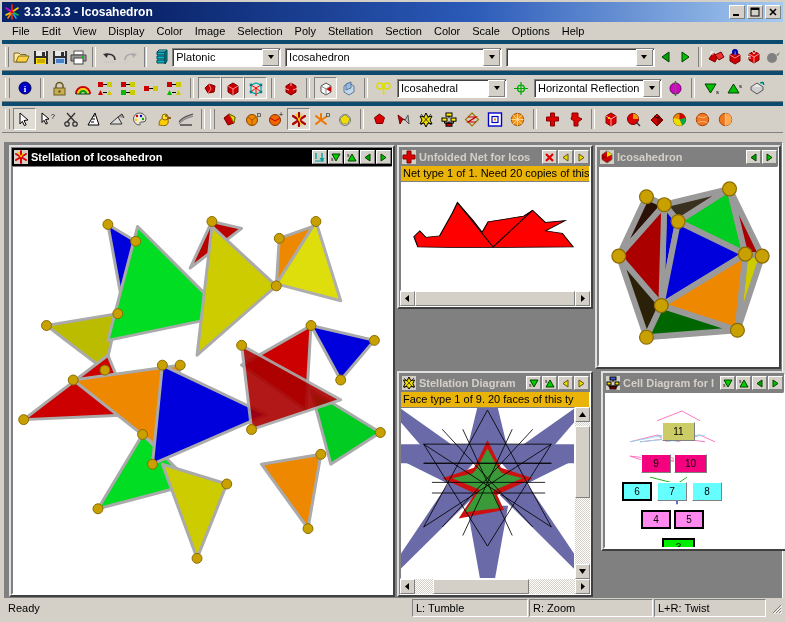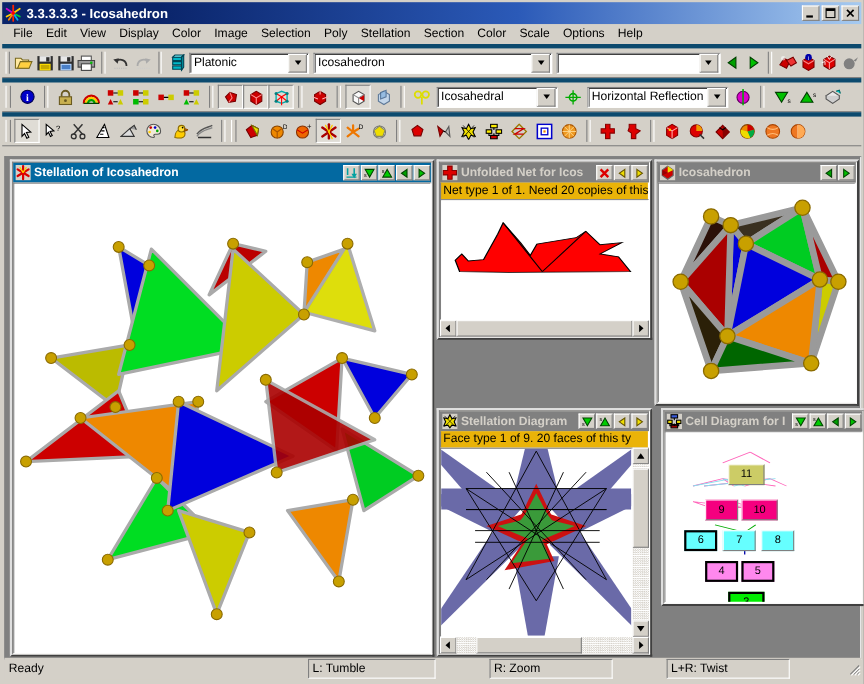--- a/index.html
+++ b/index.html
@@ -55,21 +55,21 @@
   .client{position:absolute;left:2px;top:140px;width:779px;height:458px;
     background:#808080;border:1px solid;border-color:#808080 #fff #fff #808080;
     box-sizing:border-box;}
 
   .panel{position:absolute;background:#d4d0c8;
     border:2px solid;border-color:#dfdfdf #404040 #404040 #dfdfdf;box-sizing:border-box;}
   .panel>.inner{position:absolute;inset:0;border:1px solid;
     border-color:#808080 #fff #fff #808080;box-sizing:border-box;
     display:flex;flex-direction:column;}
   .pt{height:18px;display:flex;align-items:center;flex:0 0 auto;padding:0 1px;}
-  .pt.active{background:#0369a1;color:#fff;}
+  .pt.active{background:#000000;color:#fff;}
   .pt.inactive{background:#808080;color:#d4d0c8;}
   .pt .picon{width:14px;height:14px;margin:0 3px 0 1px;flex:0 0 auto;}
   .pt .pname{flex:1 1 auto;font-weight:bold;font-size:11px;white-space:nowrap;overflow:hidden;}
   .pbtns{display:flex;gap:1px;flex:0 0 auto;}
   .pbtn{width:15px;height:14px;background:#d4d0c8;border:1px solid;
     border-color:#fff #808080 #808080 #fff;box-sizing:border-box;
     display:flex;align-items:center;justify-content:center;}
   .pbody{flex:1 1 auto;position:relative;background:#fff;
     border:1px solid;border-color:#808080 #fff #fff #808080;margin:0;box-sizing:border-box;overflow:hidden;}
   .infoline{height:15px;background:#eab308;font-size:11px;color:#000;
@@ -83,21 +83,21 @@
     background-image:
       repeating-conic-gradient(#d4d0c8 0 25%, #ffffff 0 50%);
     background-size:2px 2px;}
   .sbthumb{background:#d4d0c8;border:1px solid;border-color:#fff #808080 #808080 #fff;box-sizing:border-box;}
   .sbbtn{width:15px;height:15px;background:#d4d0c8;border:1px solid;
     border-color:#fff #808080 #808080 #fff;box-sizing:border-box;
     display:flex;align-items:center;justify-content:center;flex:0 0 auto;}
 
   
   .statusbar{position:absolute;left:2px;bottom:2px;width:779px;height:20px;
-    display:flex;align-items:center;background:#d4d0c8;gap:48px;}
+    display:flex;align-items:center;background:#d4d0c8;}
   .spane{height:18px;display:flex;align-items:center;padding:0 3px;
     border:1px solid;border-color:#808080 #fff #fff #808080;box-sizing:border-box;
     font-size:11px;color:#000;margin-right:1px;white-space:nowrap;}
   .spane.flat{border-color:transparent;}
   .grip-res{width:14px;height:14px;margin-left:2px;}
 
   
   .cellnode{position:absolute;display:flex;align-items:center;justify-content:center;
     font-size:10px;color:#000;box-sizing:border-box;
     border:1px solid;border-color:#fff #808080 #808080 #fff;margin-top:24px;}
@@ -1127,21 +1127,21 @@
           </div>
         </div>
       </div>
     </div>
 
   </div>
 
   <div class="statusbar">
     <span class="spane flat" style="flex:1 1 auto">Ready</span>
     <span class="spane" style="width:116px">L: Tumble</span>
-    <span class="spane" style="width:112px">R: Zoom</span>
+    <span class="spane" style="width:124px">R: Zoom</span>
     <span class="spane" style="width:112px">L+R: Twist</span>
     <span class="grip-res">
       <svg width="14" height="14" viewBox="0 0 14 14">
           <g stroke="#808080">
             <path d="M12 4L4 12M12 7L7 12M12 10l-2 2"></path>
           </g>
           <g stroke="#ffffff">
             <path d="M13 5L5 13M13 8L8 13M13 11l-2 2"></path>
           </g>
         </svg>

